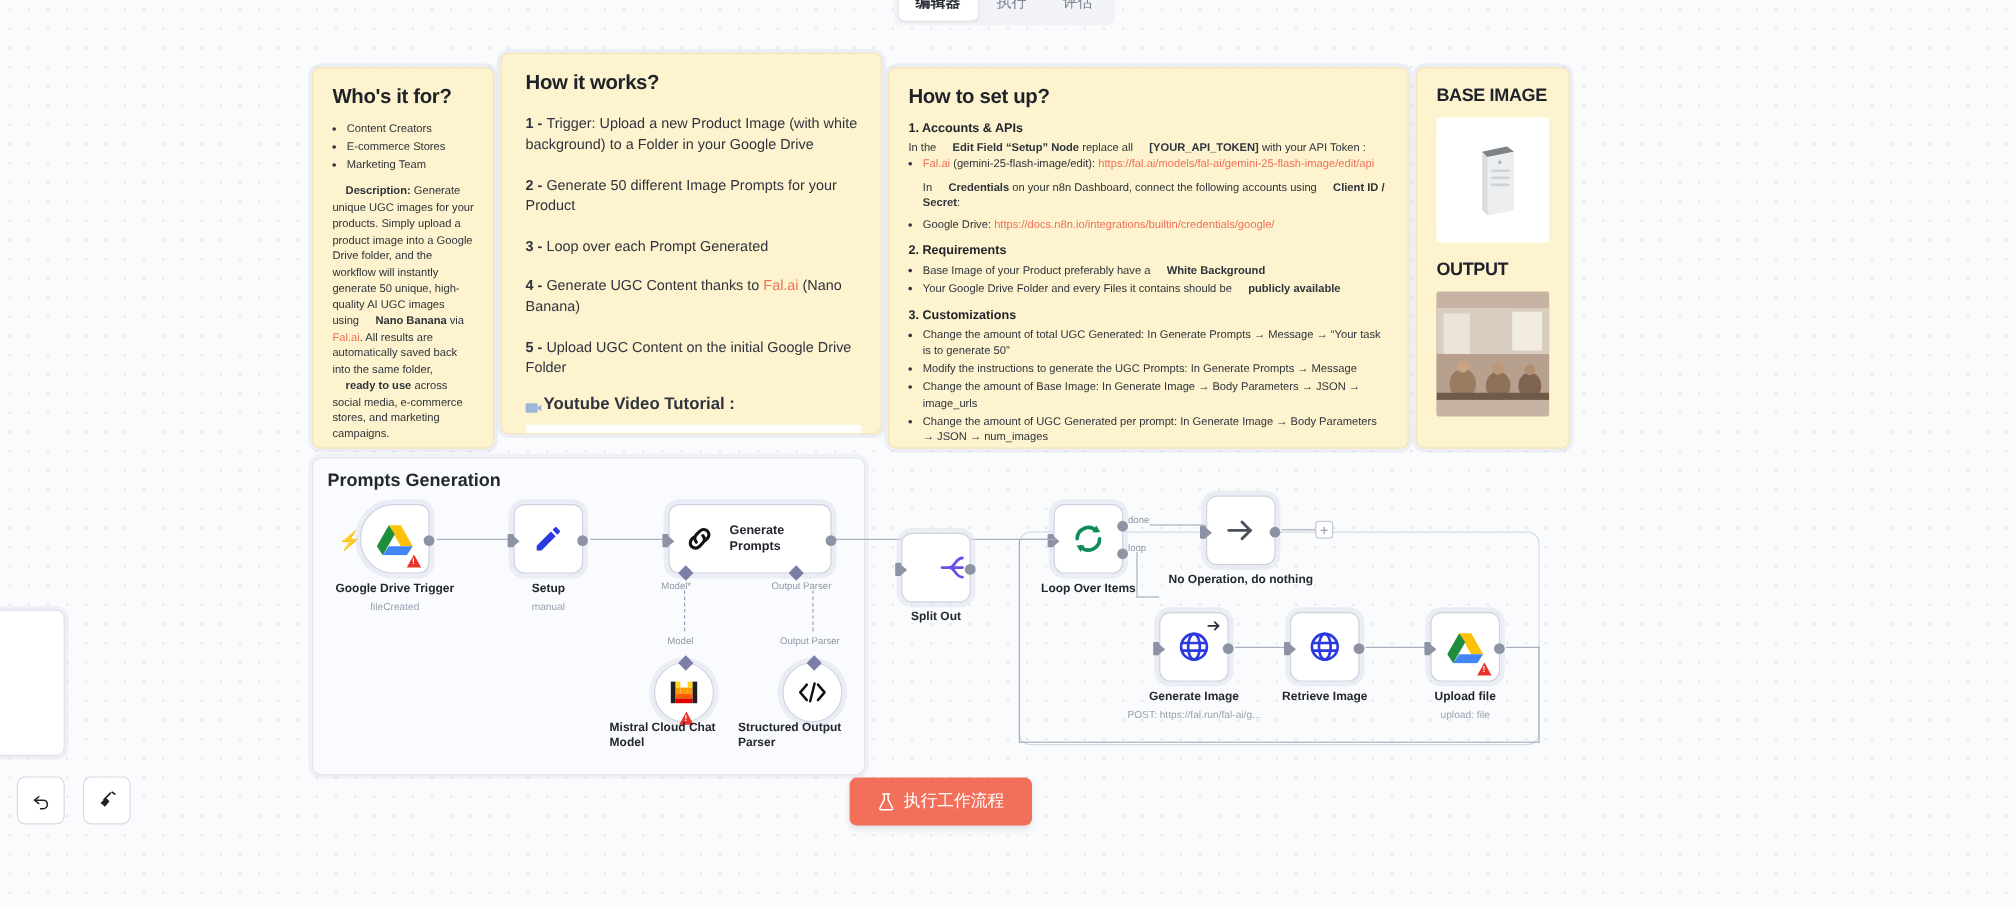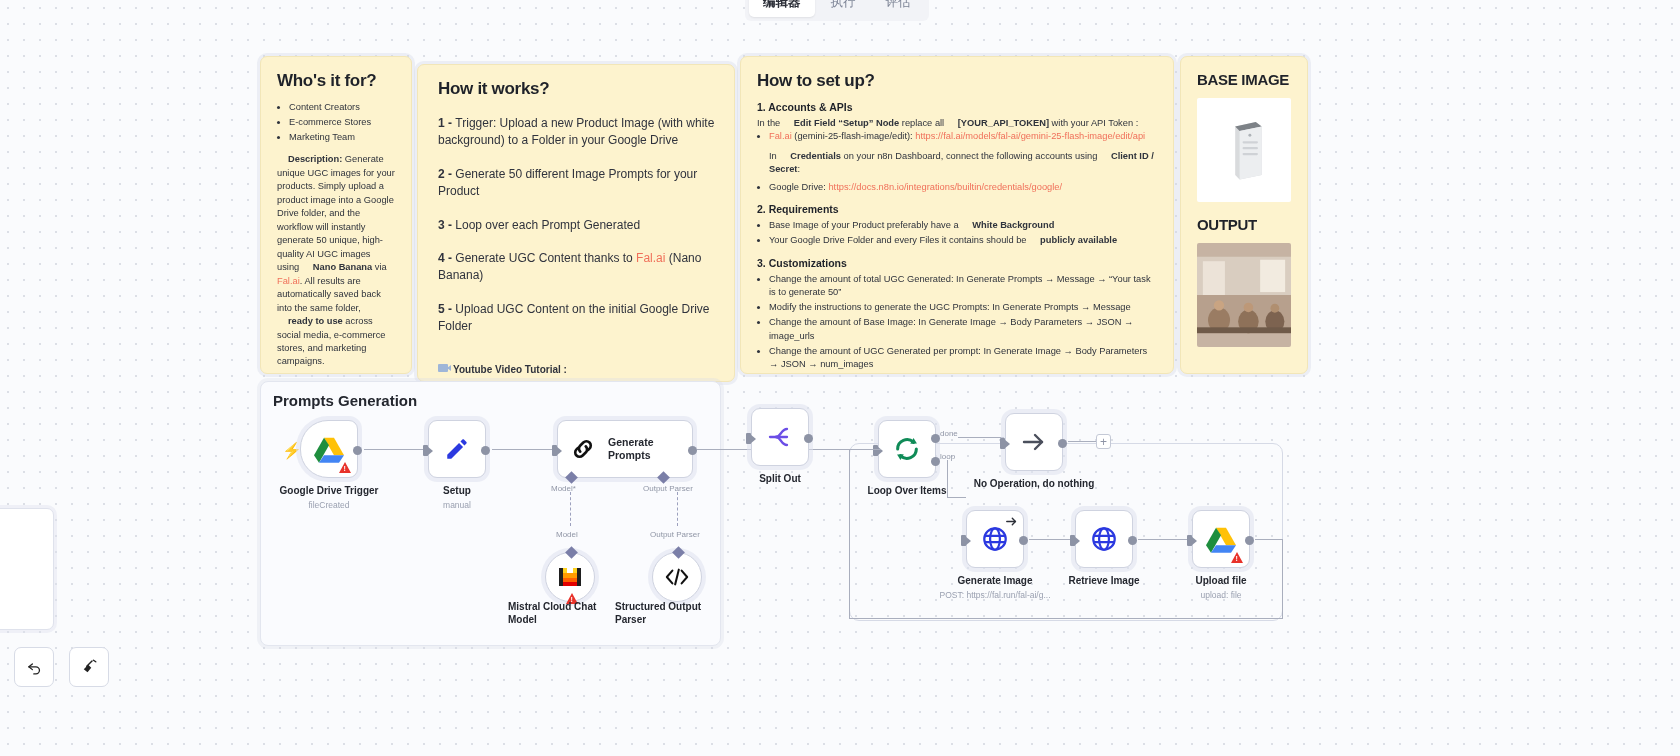--- a/index.html
+++ b/index.html
@@ -46,31 +46,31 @@
   }
   .sticky h3 { font-size: 10.5px; font-weight: 700; margin: 9px 0 4px 0; color: #1f2229; }
   .sticky p, .sticky li { font-size: 9.3px; line-height: 1.45; color: #2f333c; }
   .sticky ul { margin: 0 0 0 12px; }
   .sticky li { margin-bottom: 1.5px; }
   .lnk { color: #f0705a; }
   .bld { font-weight: 700; margin-left: 11px; }
   .indent { margin-left: 12px; margin-top: 6px; margin-bottom: 4px; }
 
   #note-who   { left: 260px; top: 56px;  width: 152px; height: 318px; }
-  #note-how   { left: 417px; top: 64px;  width: 318px; height: 318px; padding-left: 20px; }
+  #note-how   { left: 417px; top: 44px;  width: 318px; height: 318px; padding-left: 20px; }
   #note-setup { left: 740px; top: 56px;  width: 434px; height: 318px; }
   #note-img   { left: 1180px; top: 56px; width: 128px; height: 318px; }
 
   #note-who .desc { margin-top: 9px; }
   #note-who .cost { margin-top: 11px; font-weight: 700; font-size: 9.3px; }
 
   .steps div { font-size: 12px; line-height: 1.45; margin-top: 16px; }
   .steps .n { font-weight: 700; }
 
-  .yt-label { margin-top: 28px; font-size: 10px; font-weight: 700; display: flex; align-items: flex-start; gap: 5px; }
+  .yt-label { margin-top: 12px; font-size: 14px; font-weight: 700; display: flex; align-items: flex-end; gap: 5px; }
   .yt-thumb {
     margin-top: 10px; width: 100%; height: 120px;
     background: linear-gradient(180deg,#ffffff 0%,#f4f4f4 35%,#e9e9e9 100%);
     border-radius: 2px; position: relative; overflow: hidden;
   }
   .yt-thumb .yt-txt {
     position: absolute; left: 0; right: 0; top: 18px; text-align: center;
     font-size: 16px; font-weight: 800; color: #111; letter-spacing: .5px;
   }
 
@@ -364,21 +364,21 @@
       <path d="M18 2 L24 9 L18 16" fill="none" stroke="#111" stroke-width="2.2" stroke-linecap="round" stroke-linejoin="round"></path>
       <path d="M15 1 L11 17" fill="none" stroke="#111" stroke-width="2.2" stroke-linecap="round"></path>
     </svg>
     <span class="diamond" style="left:21px; top:-5px;"></span>
   </div>
   <div style="position:absolute; left:615px; top:601px; width:124px; text-align:left; font-size:10px; font-weight:700; color:#24272f; line-height:1.25;">
     <span>Structured Output</span><br>
     <span>Parser</span>
   </div>
 
-  <div class="node" style="left:751px; top:408px;">
+  <div class="node" style="left:751px; top:444px;justify-content:flex-end;">
     <svg width="26" height="24" viewBox="0 0 26 24">
       <path d="M3 12 H9" stroke="#6b4ee6" stroke-width="2.3" stroke-linecap="round" fill="none"></path>
       <path d="M9 12 C14 12 14 4 20 4" stroke="#6b4ee6" stroke-width="2.3" stroke-linecap="round" fill="none"></path>
       <path d="M9 12 C14 12 14 12 20 12" stroke="#6b4ee6" stroke-width="2.3" stroke-linecap="round" fill="none"></path>
       <path d="M9 12 C14 12 14 20 20 20" stroke="#6b4ee6" stroke-width="2.3" stroke-linecap="round" fill="none"></path>
     </svg>
     <span class="port-in" style="left:-6px; top:24px;"></span>
     <span class="port" style="right:-5px; top:25px;"></span>
     <span class="node-label">Split Out</span>
   </div>
@@ -473,14 +473,21 @@
     </svg>
   </div>
   <div class="ctrl-btn" id="btn-tidy">
     <svg width="18" height="18" viewBox="0 0 24 24">
       <path d="M16 4 L9 11" stroke="#222" stroke-width="1.9" stroke-linecap="round"></path>
       <path d="M11 9 L15 13 L10 19 L5 15 Z" fill="#222"></path>
       <path d="M18 3 L21 5" stroke="#222" stroke-width="1.9" stroke-linecap="round"></path>
     </svg>
   </div>
 
+  <div id="execute-btn">
+    <svg width="15" height="16" viewBox="0 0 18 20">
+      <path d="M7 2 V8 L2.5 16.5 A1.3 1.3 0 0 0 3.6 18.5 H14.4 A1.3 1.3 0 0 0 15.5 16.5 L11 8 V2" fill="none" stroke="#fff" stroke-width="1.5" stroke-linejoin="round"></path>
+      <path d="M5.5 2 H12.5" stroke="#fff" stroke-width="1.5" stroke-linecap="round"></path>
+    </svg>
+    <span>执行工作流程</span>
+  </div>
 
 </div>
 
 </body></html>

